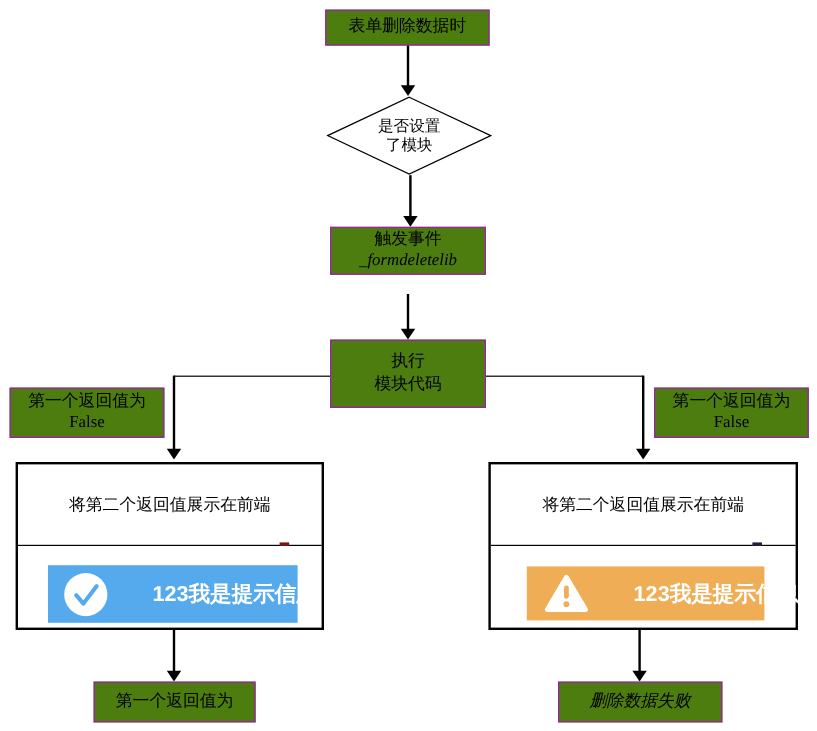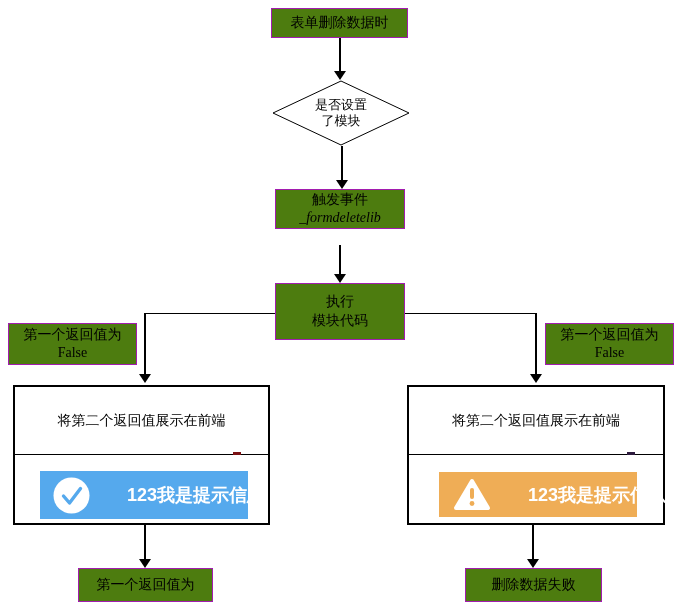--- a/index.html
+++ b/index.html
@@ -151,17 +151,17 @@
   <div class="vline" style="left:144px;top:525px;height:35px;"></div>
   <div class="arrowhead" style="left:139px;top:559px;"></div>
 
   <div class="vline" style="left:532px;top:525px;height:35px;"></div>
   <div class="arrowhead" style="left:527px;top:559px;"></div>
 
   <div class="node" style="left:78px;top:568px;width:135px;height:34px;">
     <span>第一个返回值为</span>
   </div>
 
-  <div class="node" style="left:465px;top:568px;width:137px;height:34px;">
+  <div class="node" style="left:465px;top:568px;width:137px;height:34px;font-style:italic;">
     <span>删除数据失败</span>
   </div>
 
 </div>
 
 </body></html>

